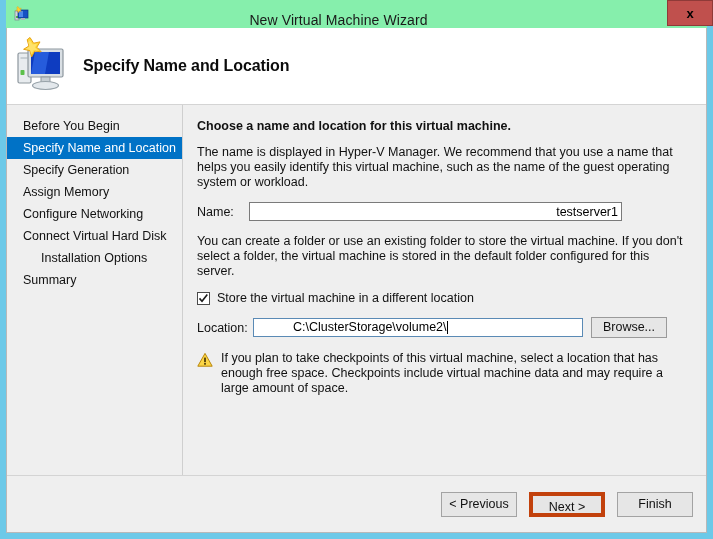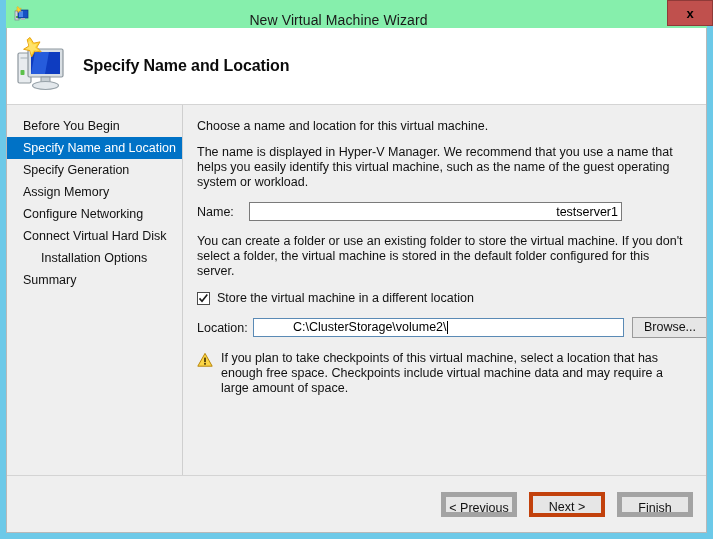--- a/index.html
+++ b/index.html
@@ -143,21 +143,21 @@
     padding: 14px 16px 0 14px;
     box-sizing: border-box;
     font-size: 12.5px;
     color: #111111;
   }
   .para {
     line-height: 15px;
     margin-bottom: 12px;
     max-width: 492px;
   }
-  .para.tight { margin-bottom: 11px; }
+  .para.tight { margin-bottom: 11px; font-weight: bold; }
 
   .field-row {
     display: flex;
     align-items: center;
     margin-bottom: 13px;
   }
   .field-label {
     width: 52px;
     flex: 0 0 52px;
     font-size: 12.5px;
@@ -172,21 +172,21 @@
     box-sizing: border-box;
     font-size: 12.5px;
     font-family: "Liberation Sans", sans-serif;
     color: #000000;
     padding: 0 3px;
     line-height: 17px;
     outline: none;
   }
   .txtbox.name { width: 373px; text-align: right; }
   .txtbox.location {
-    width: 371px;
+    width: 330px;
     border-color: #5a8ab5;
     padding-left: 39px;
   }
   .caret {
     display: inline-block;
     width: 1px;
     height: 13px;
     background: #000;
     vertical-align: -2px;
     margin-left: 0px;
@@ -264,21 +264,21 @@
     align-items: center;
     justify-content: flex-end;
     padding-right: 13px;
     box-sizing: border-box;
   }
   .btn {
     width: 76px;
     height: 25px;
     margin-left: 12px;
     background: #e6e6e6;
-    border: 5px solid #a3a3a3;
+    border: 1px solid #a3a3a3;
     box-sizing: border-box;
     font-size: 12.5px;
     font-family: "Liberation Sans", sans-serif;
     color: #111111;
     cursor: pointer;
     padding: 0;
     line-height: 23px;
     text-align: center;
   }
   .btn.default {

